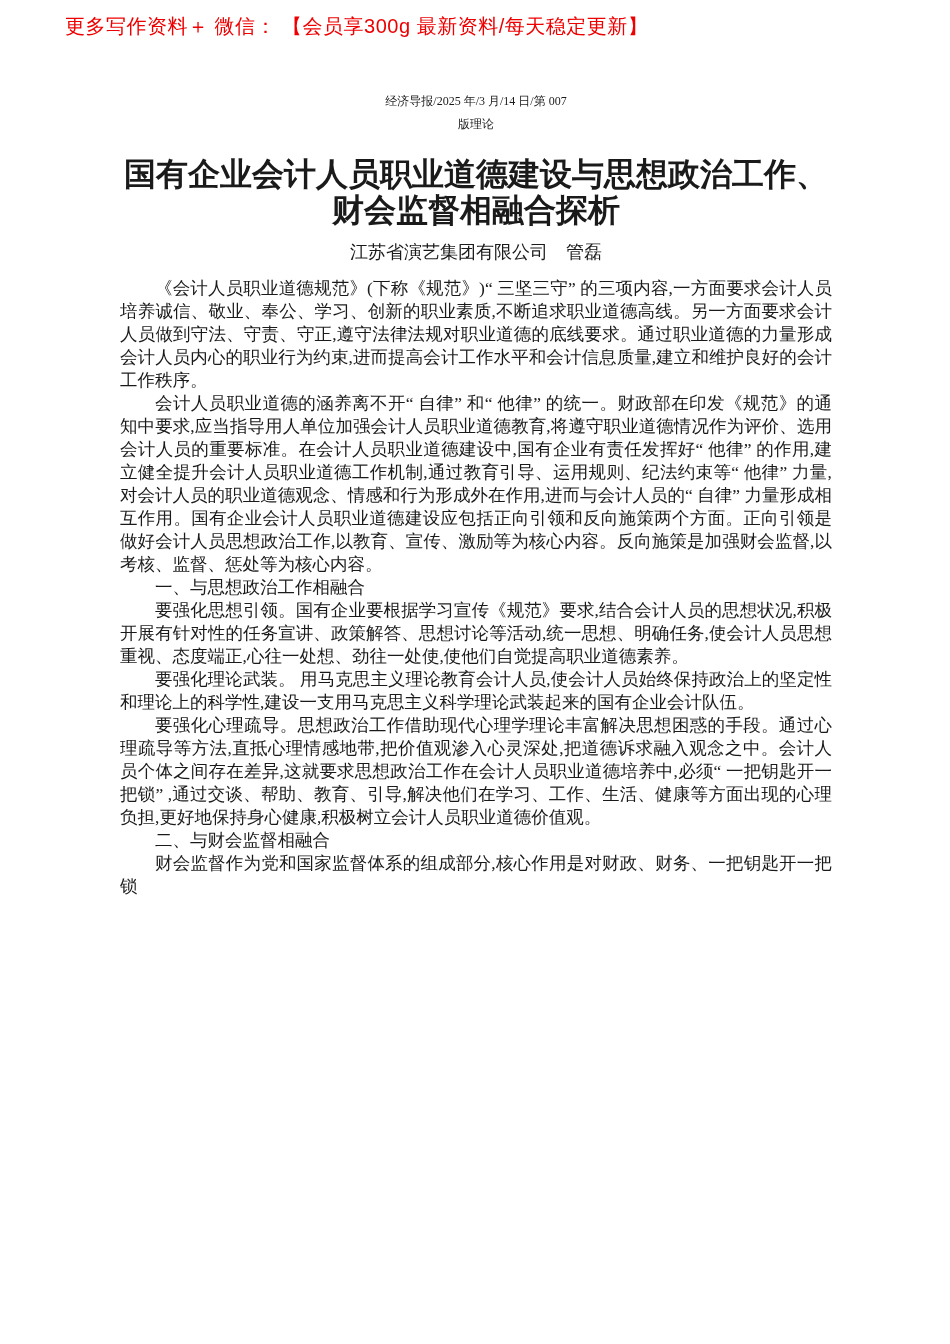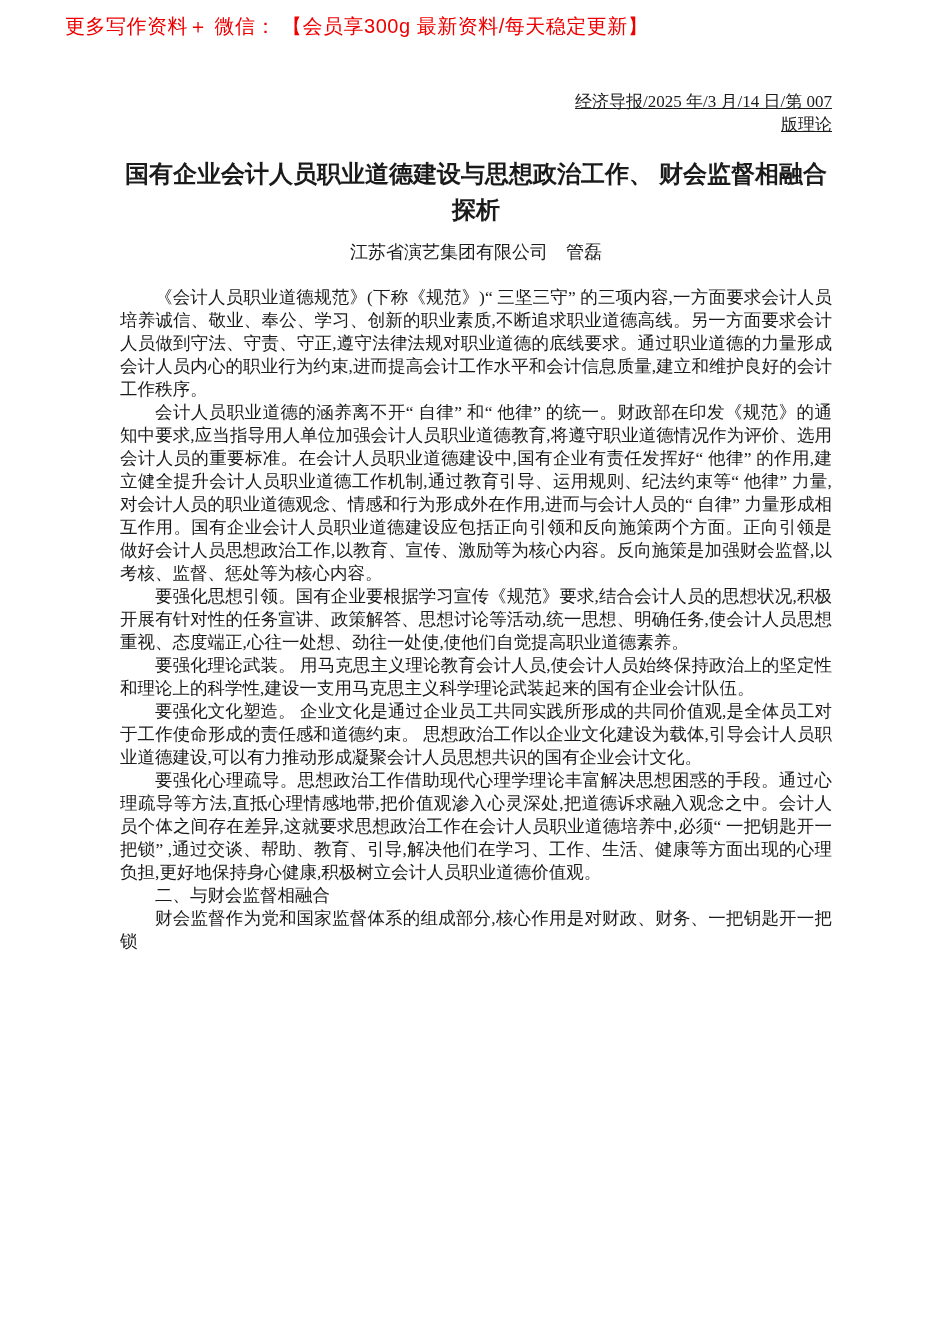--- a/index.html
+++ b/index.html
@@ -26,42 +26,41 @@
     font-weight: 500;
     letter-spacing: 0.5px;
   }
   .doc {
     position: absolute;
     top: 90px;
     left: 120px;
     width: 712px;
   }
   .masthead {
-    font-size: 17px;
+    font-size: 12px;
     line-height: 23px;
-    text-align: right;
-    text-decoration: underline;
+    text-align: center;
   }
   .doc-title {
     margin-top: 20px;
-    font-size: 24px;
+    font-size: 32px;
     line-height: 36px;
     font-weight: bold;
     text-align: center;
     letter-spacing: 0px;
   }
   .byline {
     margin-top: 13px;
     font-size: 18px;
     line-height: 24px;
     text-align: center;
     font-family: Liberation Mono, monospace;
   }
   .body-text {
-    margin-top: 21px;
+    margin-top: 12px;
     font-size: 17.5px;
     line-height: 23px;
     text-align: justify;
   }
   .para, .sec-heading {
     margin: 0;
     text-indent: 2em;
   }
   .para-gap {
     margin-top: 24px;
@@ -115,23 +114,23 @@
       <div>版理论</div>
     </div>
 
     <div class="doc-title">国有企业会计人员职业道德建设与思想政治工作、 财会监督相融合探析</div>
 
     <div class="byline">江苏省演艺集团有限公司　管磊</div>
 
     <div class="body-text">
       <p class="para">《会计人员职业道德规范》(下称《规范》)“ 三坚三守” 的三项内容,一方面要求会计人员培养诚信、敬业、奉公、学习、创新的职业素质,不断追求职业道德高线。另一方面要求会计人员做到守法、守责、守正,遵守法律法规对职业道德的底线要求。通过职业道德的力量形成会计人员内心的职业行为约束,进而提高会计工作水平和会计信息质量,建立和维护良好的会计工作秩序。</p>
       <p class="para">会计人员职业道德的涵养离不开“ 自律” 和“ 他律” 的统一。财政部在印发《规范》的通知中要求,应当指导用人单位加强会计人员职业道德教育,将遵守职业道德情况作为评价、选用会计人员的重要标准。在会计人员职业道德建设中,国有企业有责任发挥好“ 他律” 的作用,建立健全提升会计人员职业道德工作机制,通过教育引导、运用规则、纪法约束等“ 他律” 力量,对会计人员的职业道德观念、情感和行为形成外在作用,进而与会计人员的“ 自律” 力量形成相互作用。国有企业会计人员职业道德建设应包括正向引领和反向施策两个方面。正向引领是做好会计人员思想政治工作,以教育、宣传、激励等为核心内容。反向施策是加强财会监督,以考核、监督、惩处等为核心内容。</p>
+      <p class="sec-heading">一、与思想政治工作相融合</p>
       <p class="para">要强化思想引领。国有企业要根据学习宣传《规范》要求,结合会计人员的思想状况,积极开展有针对性的任务宣讲、政策解答、思想讨论等活动,统一思想、明确任务,使会计人员思想重视、态度端正,心往一处想、劲往一处使,使他们自觉提高职业道德素养。</p>
       <p class="para">要强化理论武装。 用马克思主义理论教育会计人员,使会计人员始终保持政治上的坚定性和理论上的科学性,建设一支用马克思主义科学理论武装起来的国有企业会计队伍。</p>
-      <p class="para">要强化文化塑造。 企业文化是通过企业员工共同实践所形成的共同价值观,是全体员工对于工作使命形成的责任感和道德约束。 思想政治工作以企业文化建设为载体,引导会计人员职业道德建设,可以有力推动形成凝聚会计人员思想共识的国有企业会计文化。</p>
       <p class="para">要强化心理疏导。思想政治工作借助现代心理学理论丰富解决思想困惑的手段。通过心理疏导等方法,直抵心理情感地带,把价值观渗入心灵深处,把道德诉求融入观念之中。会计人员个体之间存在差异,这就要求思想政治工作在会计人员职业道德培养中,必须“ 一把钥匙开一把锁” ,通过交谈、帮助、教育、引导,解决他们在学习、工作、生活、健康等方面出现的心理负担,更好地保持身心健康,积极树立会计人员职业道德价值观。</p>
       <p class="sec-heading">二、与财会监督相融合</p>
       <p class="para">财会监督作为党和国家监督体系的组成部分,核心作用是对财政、财务、一把钥匙开一把锁</p>
     </div>
 
   </div>
 
   <div class="page-indicator">第 1 页 共 2 页</div>
 
   <div class="divider"></div>

